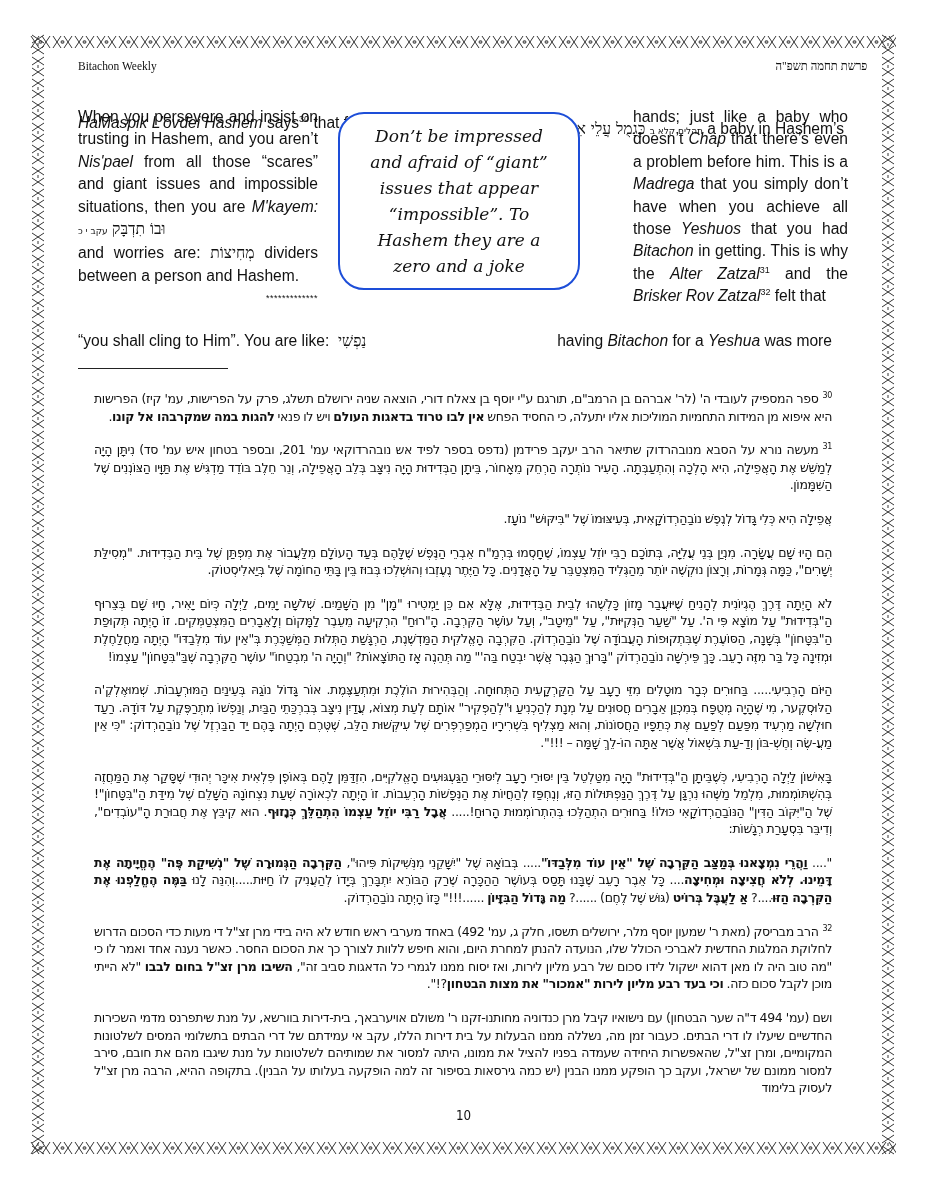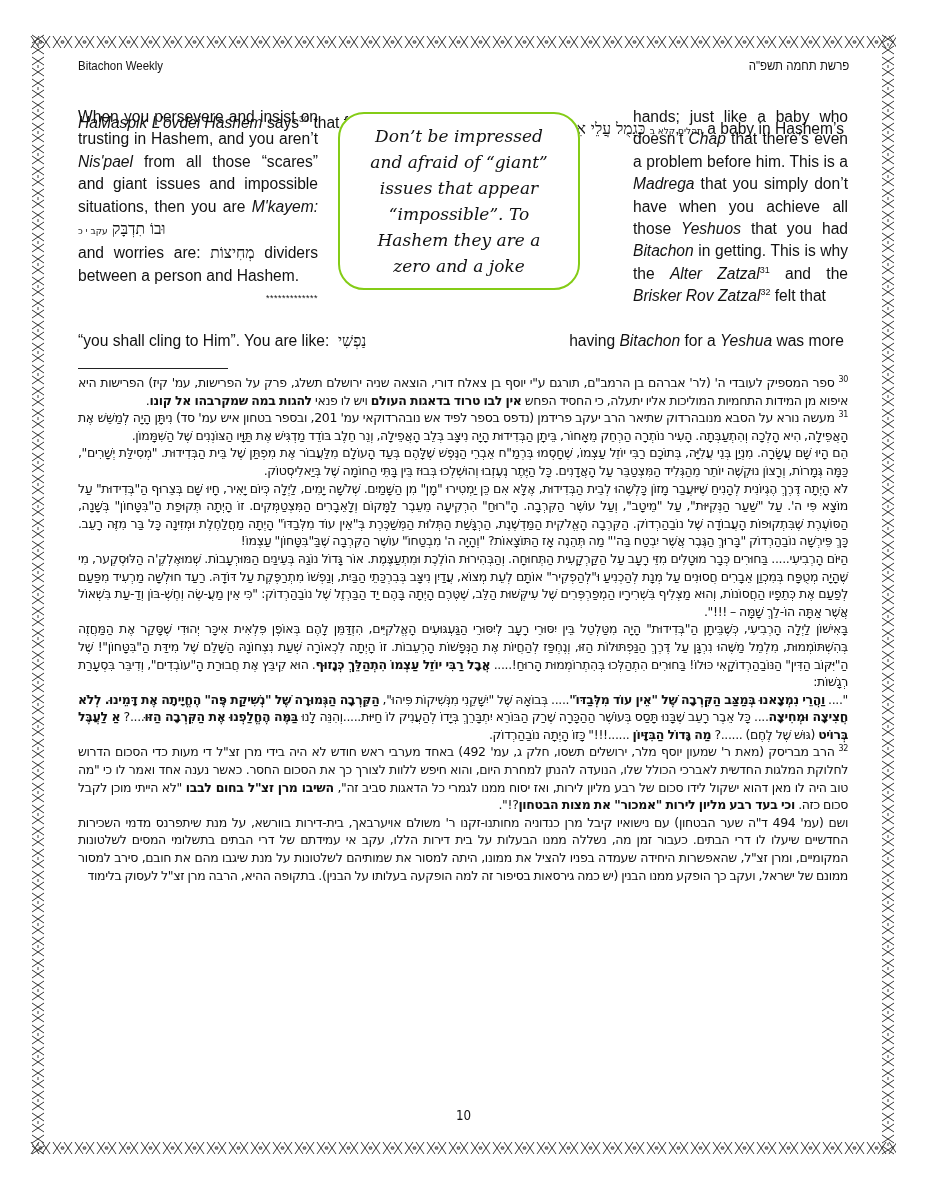--- a/index.html
+++ b/index.html
@@ -10,55 +10,55 @@
     }
     .border-strip { position: absolute; }
     .border-strip.top, .border-strip.bottom { left: 0; right: 0; height: 16px; }
     .border-strip.top { top: 0; }
     .border-strip.bottom { bottom: 0; }
     .border-strip.left, .border-strip.right { top: 0; bottom: 0; width: 16px; }
     .border-strip.left { left: 0; }
     .border-strip.right { right: 0; }
     .border-strip svg { width: 100%; height: 100%; display: block; }
 
-    .header { position: absolute; left: 78px; right: 78px; top: 58px; height: 20px; font-family: Liberation Sans, sans-serif; font-size: 13px; }
+    .header { position: absolute; left: 78px; right: 60px; top: 58px; height: 20px; font-family: Liberation Serif, serif; font-size: 13px; }
     .header .left { position: absolute; left: 0; top: 0; transform: scaleX(0.88); transform-origin: left; }
     .header .right { position: absolute; right: 0; top: 0; direction: rtl; transform: scaleX(0.88); transform-origin: right; }
 
     .main { position: absolute; left: 78px; top: 84px; width: 770px; height: 280px; font-size: 15.6px; line-height: 22.4px; }
     .col-left { position: absolute; left: 0; top: 0; width: 240px; text-align: justify; }
     .col-right { position: absolute; right: 0; top: 22px; width: 215px; text-align: justify; }
     .first-line { position: absolute; left: 0; top: 0; width: 770px; white-space: nowrap; }
     .first-line .fl-left { position: absolute; left: 0; margin-top: 28px; }
     .first-line .fl-right { position: absolute; right: 4px; margin-top: 34px; }
     .last-line { position: absolute; left: 0; top: 246px; width: 770px; white-space: nowrap; }
     .last-line .ll-left { position: absolute; left: 0; text-align: center; }
-    .last-line .ll-right { position: absolute; right: 4px; }
+    .last-line .ll-right { position: absolute; right: 16px; }
     .heb { font-family: "DejaVu Serif", serif; direction: rtl; unicode-bidi: isolate; }
     .heb-small { font-family: "DejaVu Sans", sans-serif; font-size: 9px; direction: rtl; unicode-bidi: isolate; }
     .stars { font-size: 9px; letter-spacing: 0.5px; float: right; }
     sup { font-size: 9px; vertical-align: super; line-height: 0; }
     i { font-style: italic; }
 
     .pullquote {
       position: absolute; left: 260px; top: 28px; width: 242px; height: 178px;
-      border: 2px solid #84cc16; border-radius: 26px; box-sizing: border-box;
+      border: 2px solid #1d4ed8; border-radius: 26px; box-sizing: border-box;
       display: flex; align-items: center; justify-content: center;
       background: #fff;
     }
     .pullquote p { margin: 0; text-align: center; font-family: "DejaVu Serif", serif; font-style: italic; font-size: 17px; line-height: 26px; width: 200px; color: #111; }
 
     .fn-rule { position: absolute; left: 78px; top: 368px; width: 150px; height: 1px; background: #222; }
 
     .footnotes {
       position: absolute; left: 78px; top: 374px; width: 770px;
       direction: rtl; text-align: justify; font-family: "DejaVu Sans", sans-serif;
       font-size: 12.5px; line-height: 17.6px; letter-spacing: -0.35px; word-spacing: -0.5px;
     }
-    .footnotes p { margin: 0; }
+    .footnotes p { margin: 16px; }
     .footnotes .fn-num { font-size: 8px; vertical-align: super; line-height: 0; margin-left: 4px; }
     .footnotes b { font-weight: bold; }
 
     .page-num { position: absolute; left: 0; right: 0; top: 1107px; text-align: center; font-family: "DejaVu Sans", sans-serif; font-size: 14px; transform: scaleX(0.85); }
   </style>
 </head>
 <body>
 
 <div class="border-frame">
   <div class="border-strip top">
@@ -133,20 +133,21 @@
 
 <div class="fn-rule"></div>
 
 <div class="footnotes">
   <p>
     <span class="fn-num">30</span><span>ספר המספיק לעובדי ה' (לר' אברהם בן הרמב"ם, תורגם ע"י יוסף בן צאלח דורי, הוצאה שניה ירושלם תשלג, פרק על הפרישות, עמ' קיז) הפרישות היא איפוא מן המידות התחמיות המוליכות אליו יתעלה, כי החסיד הפחש </span><b>אין לבו טרוד בדאגות העולם</b><span> ויש לו פנאי </span><b>להגות במה שמקרבהו אל קונו</b><span>.</span>
   </p>
   <p>
     <span class="fn-num">31</span><span>מעשה נורא על הסבא מנובהרדוק שתיאר הרב יעקב פרידמן (נדפס בספר לפיד אש נובהרדוקאי עמ' 201, ובספר בטחון איש עמ' סד) נִיתָּן הָיָה לְמַשֵּׁשׁ אֶת הָאֲפֵילָה, הִיא הָלְכָה וְהִתְעַבְּתָה. הָעִיר נוֹתְרָה הַרְחֵק מֵאָחוֹר, בֵּיתָן הַבְּדִידוּת הָיָה נִיצָּב בְּלֵב הָאֲפֵילָה, וְנֵר חֵלֶב בּוֹדֵד מַדְגִּישׁ אֶת תַּוָּיו הַצּוֹנְנִים שֶׁל הַשִּׁמָּמוֹן.</span>
   </p>
+  <p>אֲפֵילָה הִיא כְּלִי גָּדוֹל לְנֶפֶשׁ נוֹבַהַרְדוֹקָאִית, בְּעִיצּוּמוֹ שֶׁל "בִּיקּוּשׁ" נוֹעָז.</p>
   <p>הֵם הָיוּ שָׁם עֲשָׂרָה. מִנְיַן בְּנֵי עֲלִיָּה, בְּתוֹכָם רַבִּי יוֹזֵל עַצְמוֹ, שֶׁחָסְמוּ בְּרְמַ"ח אֵבְרֵי הַנֶּפֶשׁ שֶׁלָּהֶם בְּעַד הָעוֹלָם מִלַּעֲבוֹר אֶת מִפְתַּן שֶׁל בֵּית הַבְּדִידוּת. "מְסִילַּת יְשָׁרִים", כַּמָּה גְּמָרוֹת, וְרָצוֹן נוּקְשֶׁה יוֹתֵר מֵהַגְּלִיד הַמִּצְטַבֵּר עַל הָאֲדָנִים. כָּל הַיֶּתֶר נֶעֶזְבוּ וְהוּשְׁלְכוּ בְּבוּז בֵּין בָּתֵּי הַחוֹמָה שֶׁל בְּיַאלִיסְטוֹק.</p>
   <p>לֹא הָיְתָה דֶּרֶךְ הֶגְיוֹנִית לְהָנִיחַ שֶׁיּוּעֲבַר מָזוֹן כָּלְשֶׁהוּ לְבֵית הַבְּדִידוּת, אֶלָּא אִם כֵּן יַמְטִירוּ "מָן" מִן הַשָּׁמַיִם. שְׁלֹשָׁה יָמִים, לַיְלָה כְּיוֹם יָאִיר, חָיוּ שָׁם בְּצֵרוּף הַ"בְּדִידוּת" עַל מוֹצָא פִּי ה'. עַל "שַׁעַר הַנְּקִיּוּת", עַל "מֵיטָב", וְעַל עוֹשֶׁר הַקִּרְבָה. הָ"רוּחַ" הִרְקִיעָה מֵעֵבֶר לַמָּקוֹם וְלָאֵבָרִים הַמִּצְטַמְּקִים. זוֹ הָיְתָה תְּקוּפַת הַ"בִּטָּחוֹן" בְּשָׁנָה, הַסּוֹעֶרֶת שֶׁבִּתְקוּפוֹת הָעֲבוֹדָה שֶׁל נוֹבַהַרְדוֹק. הַקִּרְבָה הָאֱלֹקִית הַמַּדְשֶׁנֶת, הַרְגָּשַׁת הַתְּלוּת הַמְּשַׁכֶּרֶת בְּ"אֵין עוֹד מִלְּבַדּוֹ" הָיְתָה מַחֲלַחֶלֶת וּמְזִינָה כָּל בַּר מִזֶּה רָעֵב. כָּךְ פֵּירְשָׁה נוֹבַהַרְדוֹק "בָּרוּךְ הַגֶּבֶר אֲשֶׁר יִבְטַח בַּה'" מַה תְּהֵנֶה אָז הַתּוֹצָאוֹת? "וְהָיָה ה' מִבְטַחוֹ" עוֹשֶׁר הַקִּרְבָה שֶׁבַּ"בִּטָּחוֹן" עַצְמוֹ!</p>
   <p>הַיּוֹם הָרְבִיעִי..... בַּחוּרִים כְּבָר מוּטָלִים מִזֵּי רָעָב עַל הַקַּרְקָעִית הַתְּחוּחָה. וְהַבְּהִירוּת הוֹלֶכֶת וּמִתְעַצֶּמֶת. אוֹר גָּדוֹל נוֹגַהּ בְּעֵינַיִם הַמּוּרְעָבוֹת. שְׁמוּאֶלְקֶ'ה הַלּוּסְקֶער, מִי שֶׁהָיָה מְטֻפָּח בְּמִכְוַן אֵבָרִים חֲסוּנִים עַל מְנָת לְהַכְנִיעַ וּ"לְהַפְקִיר" אוֹתָם לְעֵת מְצוֹא, עֲדַיִן נִיצָּב בְּבִרְכַּתֵי הַבַּיִת, וְנַפְשׁוֹ מִתְרַפֶּקֶת עַל דּוֹדָהּ. רַעַד חוּלְשָׁה מַרְעִיד מִפַּעַם לְפַעַם אֶת כְּתֵפָיו הַחֲסוֹנוֹת, וְהוּא מַצְלִיף בִּשְׁרִירָיו הַמְפַרְפְּרִים שֶׁל עִיקְּשׁוּת הַלֵּב, שֶׁטֶּרֶם הָיְתָה בָּהֶם יַד הַבַּרְזֶל שֶׁל נוֹבַהַרְדוֹק: "כִּי אֵין מַעֲ-שֶׂה וְחֶשְׁ-בּוֹן וְדַ-עַת בִּשְׁאוֹל אֲשֶׁר אַתָּה הוֹ-לֵךְ שָׁמָּה – !!!".</p>
   <p>
     <span>בָּאִישׁוֹן לַיְלָה הָרְבִיעִי, כְּשֶׁבֵּיתָן הַ"בְּדִידוּת" הָיָה מִטַּלְטֵל בֵּין יִסּוּרֵי רָעָב לְיִסּוּרֵי הַגַּעְגּוּעִים הָאֱלֹקִיִּים, הִזְדַּמֵּן לָהֶם בְּאוֹפֶן פִּלְאִית אִיכָּר יְהוּדִי שֶׁסָּקַר אֶת הַמַּחֲזֶה בְּהִשְׁתּוֹמְמוּת, מִלְמֵל מַשֶּׁהוּ נִרְגָּן עַל דֶּרֶךְ הַנַּפְתּוּלוֹת הַזּוּ, וְנֶחְפַּז לְהַחֲיוֹת אֶת הַנְּפָשׁוֹת הָרְעֵבוֹת. זוֹ הָיְתָה לִכְאוֹרָה שְׁעַת נִצְחוֹנָהּ הַשָּׁלֵם שֶׁל מִידַּת הַ"בִּטָּחוֹן"! שֶׁל הַ"יִּקּוֹב הַדִּין" הַנּוֹבַהַרְדוֹקָאִי כּוּלוֹ! בַּחוּרִים הִתְהַלְּכוּ בְּהִתְרוֹמְמוּת הָרוּחַ!..... </span><b>אֲבָל רַבִּי יוֹזֵל עַצְמוֹ הִתְהַלֵּךְ כְּנָזוּף</b><span>. הוּא קִיבֵּץ אֶת חֲבוּרַת הָ"עוֹבְדִים", וְדִיבֵּר בִּסְעָרַת רְגָשׁוֹת:</span>
   </p>
   <p>
     <span>".... </span><b>וַהֲרֵי נִמְצָאנוּ בְּמַצַּב הַקִּרְבָה שֶׁל "אֵין עוֹד מִלְּבַדּוֹ"</b><span>..... בְּבוֹאָהּ שֶׁל "יִשָּׁקֵנִי מִנְּשִׁיקוֹת פִּיהוּ", </span><b>הַקִּרְבָה הַגְּמוּרָה שֶׁל "נְשִׁיקַת פֶּה" הֶחֱיָיתָה אֶת דָּמֵינוּ. לְלֹא חֲצִיצָה וּמְחִיצָה</b><span>.... כָּל אֵבֶר רָעֵב שֶׁבָּנוּ תָּסַס בְּעוֹשֶׁר הַהַכָּרָה שֶׁרַק הַבּוֹרֵא יִתְבָּרֵךְ בְּיָדוֹ לְהַעֲנִיק לוֹ חַיּוּת.....וְהִנֵּה לָנוּ </span><b>בַּמֶּה הֶחֱלַפְנוּ אֶת הַקִּרְבָה הַזּוּ</b><span>....? </span><b>אַ לַעֲבֶּל בְּרוֹיט</b><span> (גּוּשׁ שֶׁל לֶחֶם) ......? </span><b>מַה גָּדוֹל הַבִּזָּיוֹן</b><span> ......!!!" כָּזוֹ הָיְתָה נוֹבַהַרְדוֹק.</span>
   </p>
   <p>

